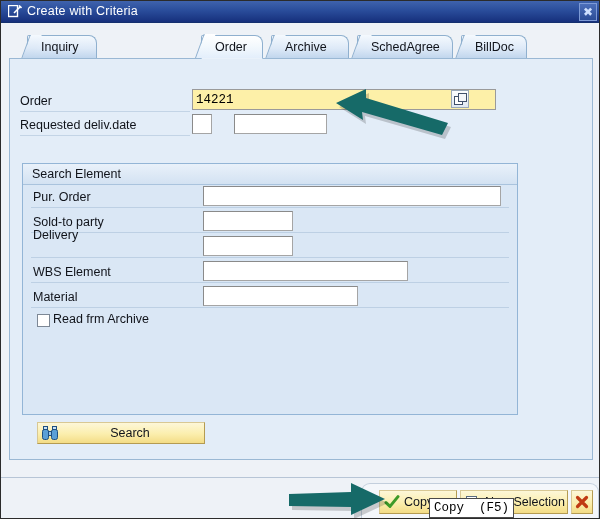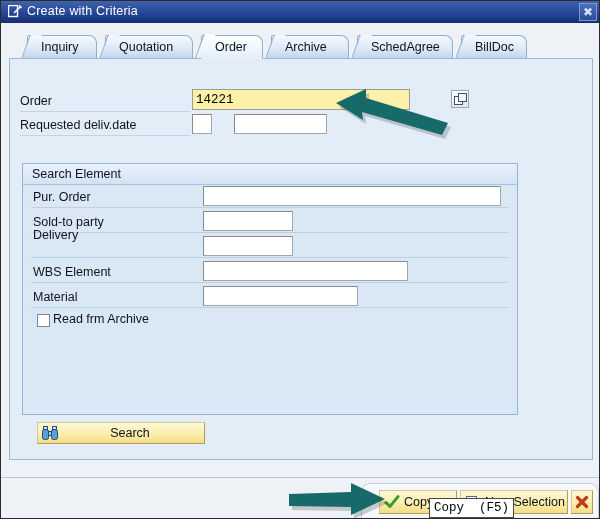--- a/index.html
+++ b/index.html
@@ -314,33 +314,32 @@
       <rect x="0.5" y="0.5" width="9" height="11" fill="none" stroke="#ffffff" stroke-width="1.4"></rect>
       <path d="M6 8 L12.5 1.5" stroke="#ffffff" stroke-width="1.6" fill="none"></path>
       <path d="M11 0.5 L13.5 3" stroke="#ffffff" stroke-width="1.6" fill="none"></path>
     </svg>
     <div class="title-text">Create with Criteria</div>
     <div class="title-close">✖</div>
   </div>
 
   <div class="tabstrip">
     <div class="tab" style="left:18px;  width:70px;">Inquiry</div>
-    <div class="tab" style="left:96px;  width:88px;">Quotation</div>
     <div class="tab active" style="left:192px; width:62px;">Order</div>
     <div class="tab" style="left:262px; width:78px;">Archive</div>
     <div class="tab" style="left:348px; width:96px;">SchedAgree</div>
     <div class="tab" style="left:452px; width:66px;">BillDoc</div>
   </div>
 
   <div class="panel">
 
     <div class="field-label" style="left:10px; top:35px;">Order</div>
     <div class="dotrule" style="left:10px; top:52px; width:170px;"></div>
 
-    <input class="input focused" style="left: 182px; top: 30px; width: 218px; height: 21px;" value="14221">
+    <input class="input focused" style="left: 182px; top: 30px; width: 304px; height: 21px;" value="14221">
     <div class="focus-corners" style="left:179px; top:27px; width:258px; height:27px;">
       <i class="fc-tl"></i>
         <i class="fc-tr"></i>
         <i class="fc-bl"></i>
         <i class="fc-br"></i>
     </div>
 
     <div class="matchcode" style="left:441px; top:31px;">
       <svg width="13" height="13" viewBox="0 0 13 13">
         <rect x="0.5" y="3.5" width="8" height="8" fill="#ffffff" stroke="#40506a" stroke-width="1"></rect>

